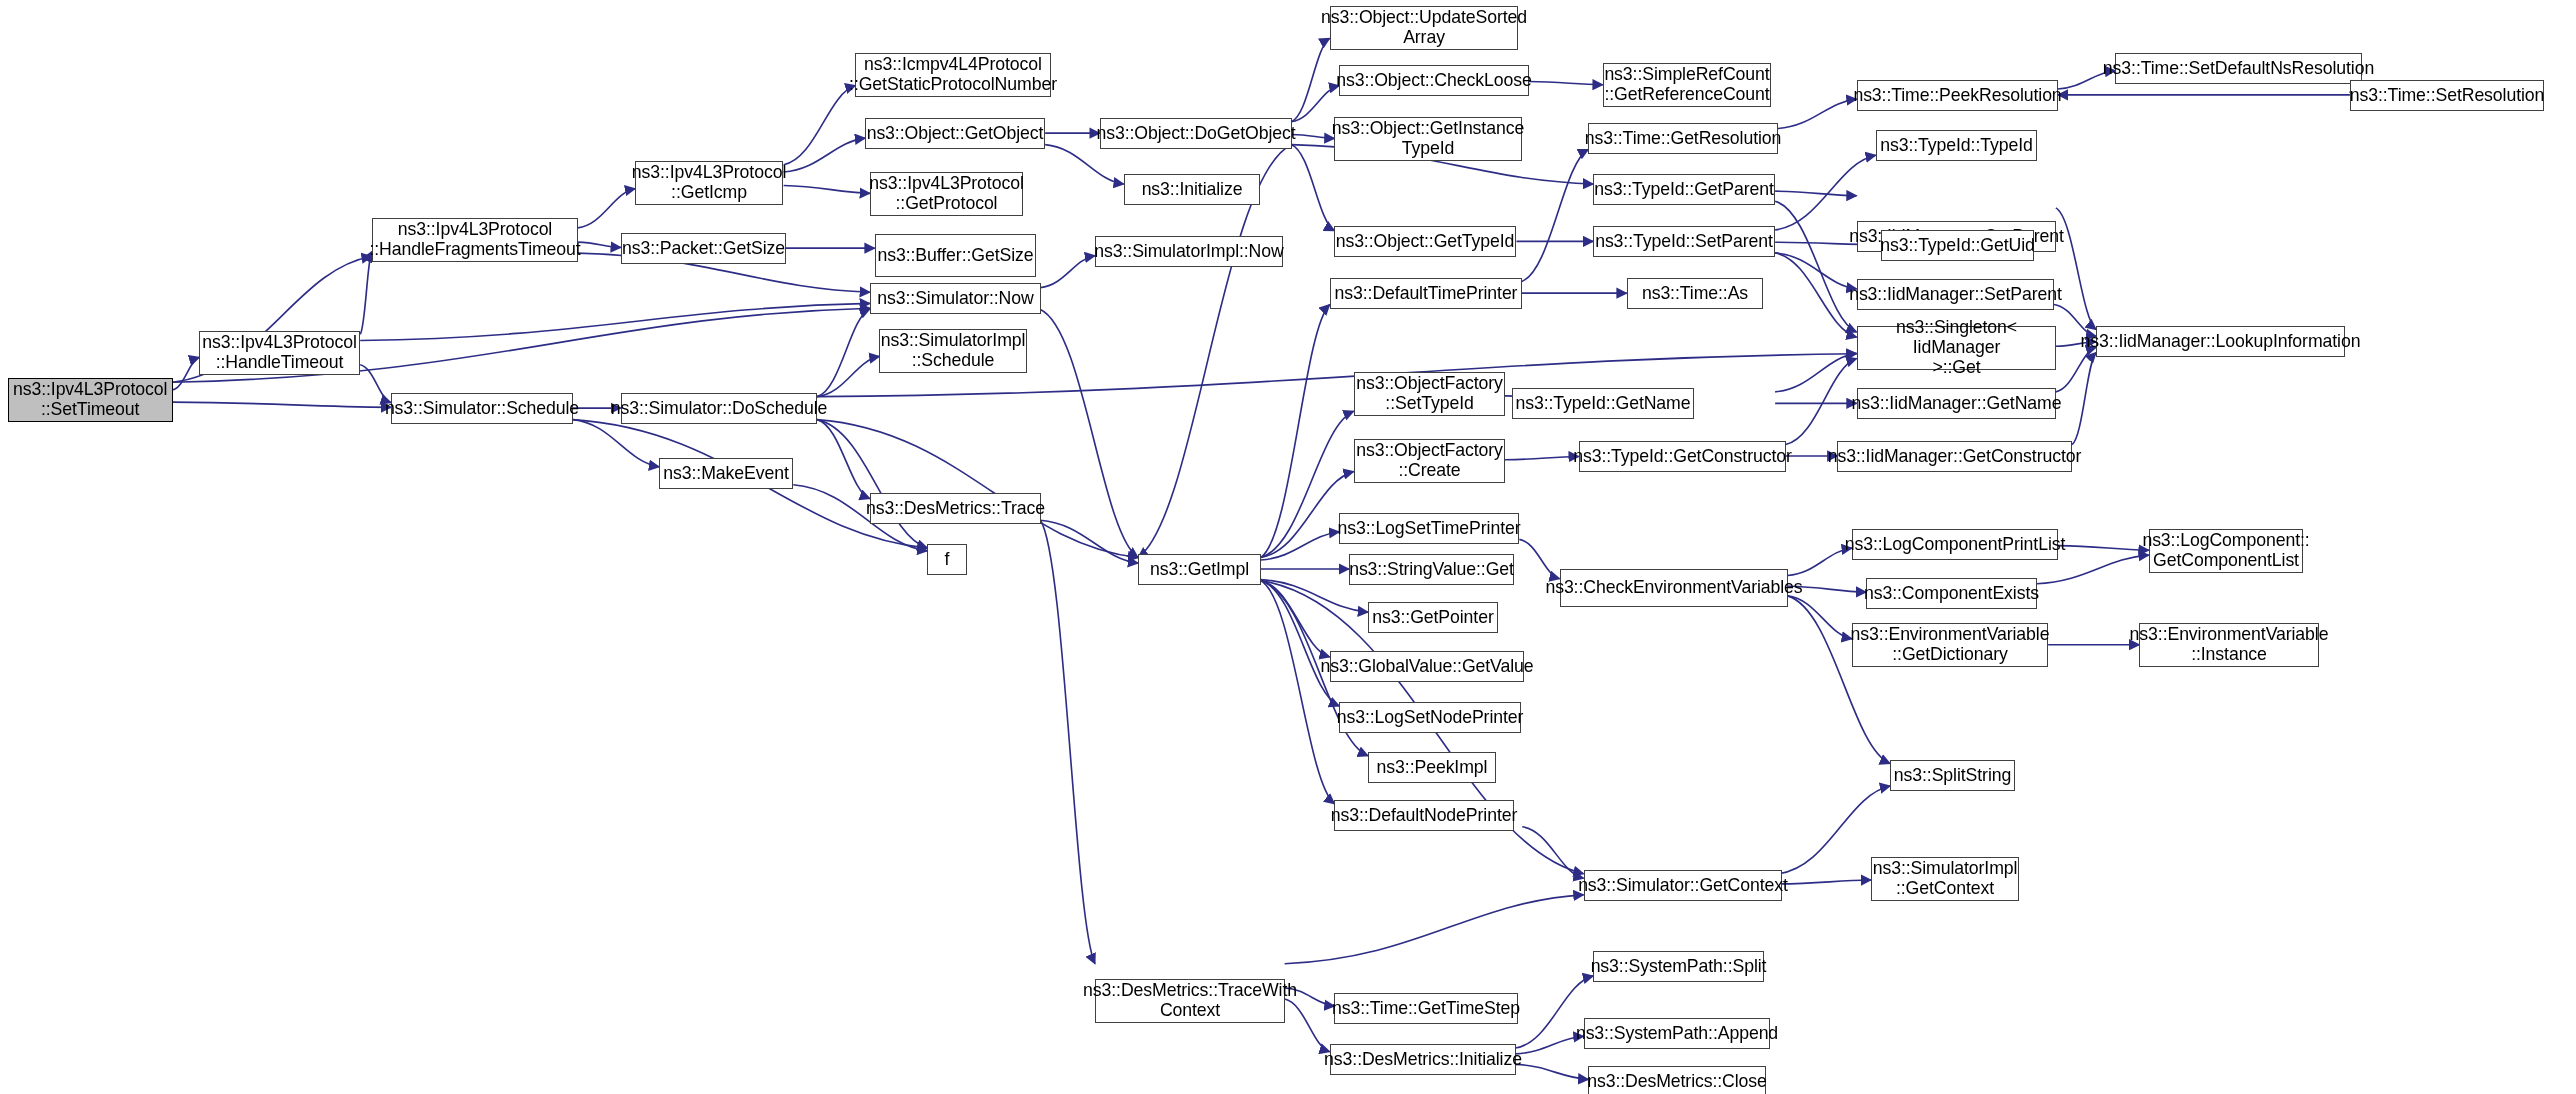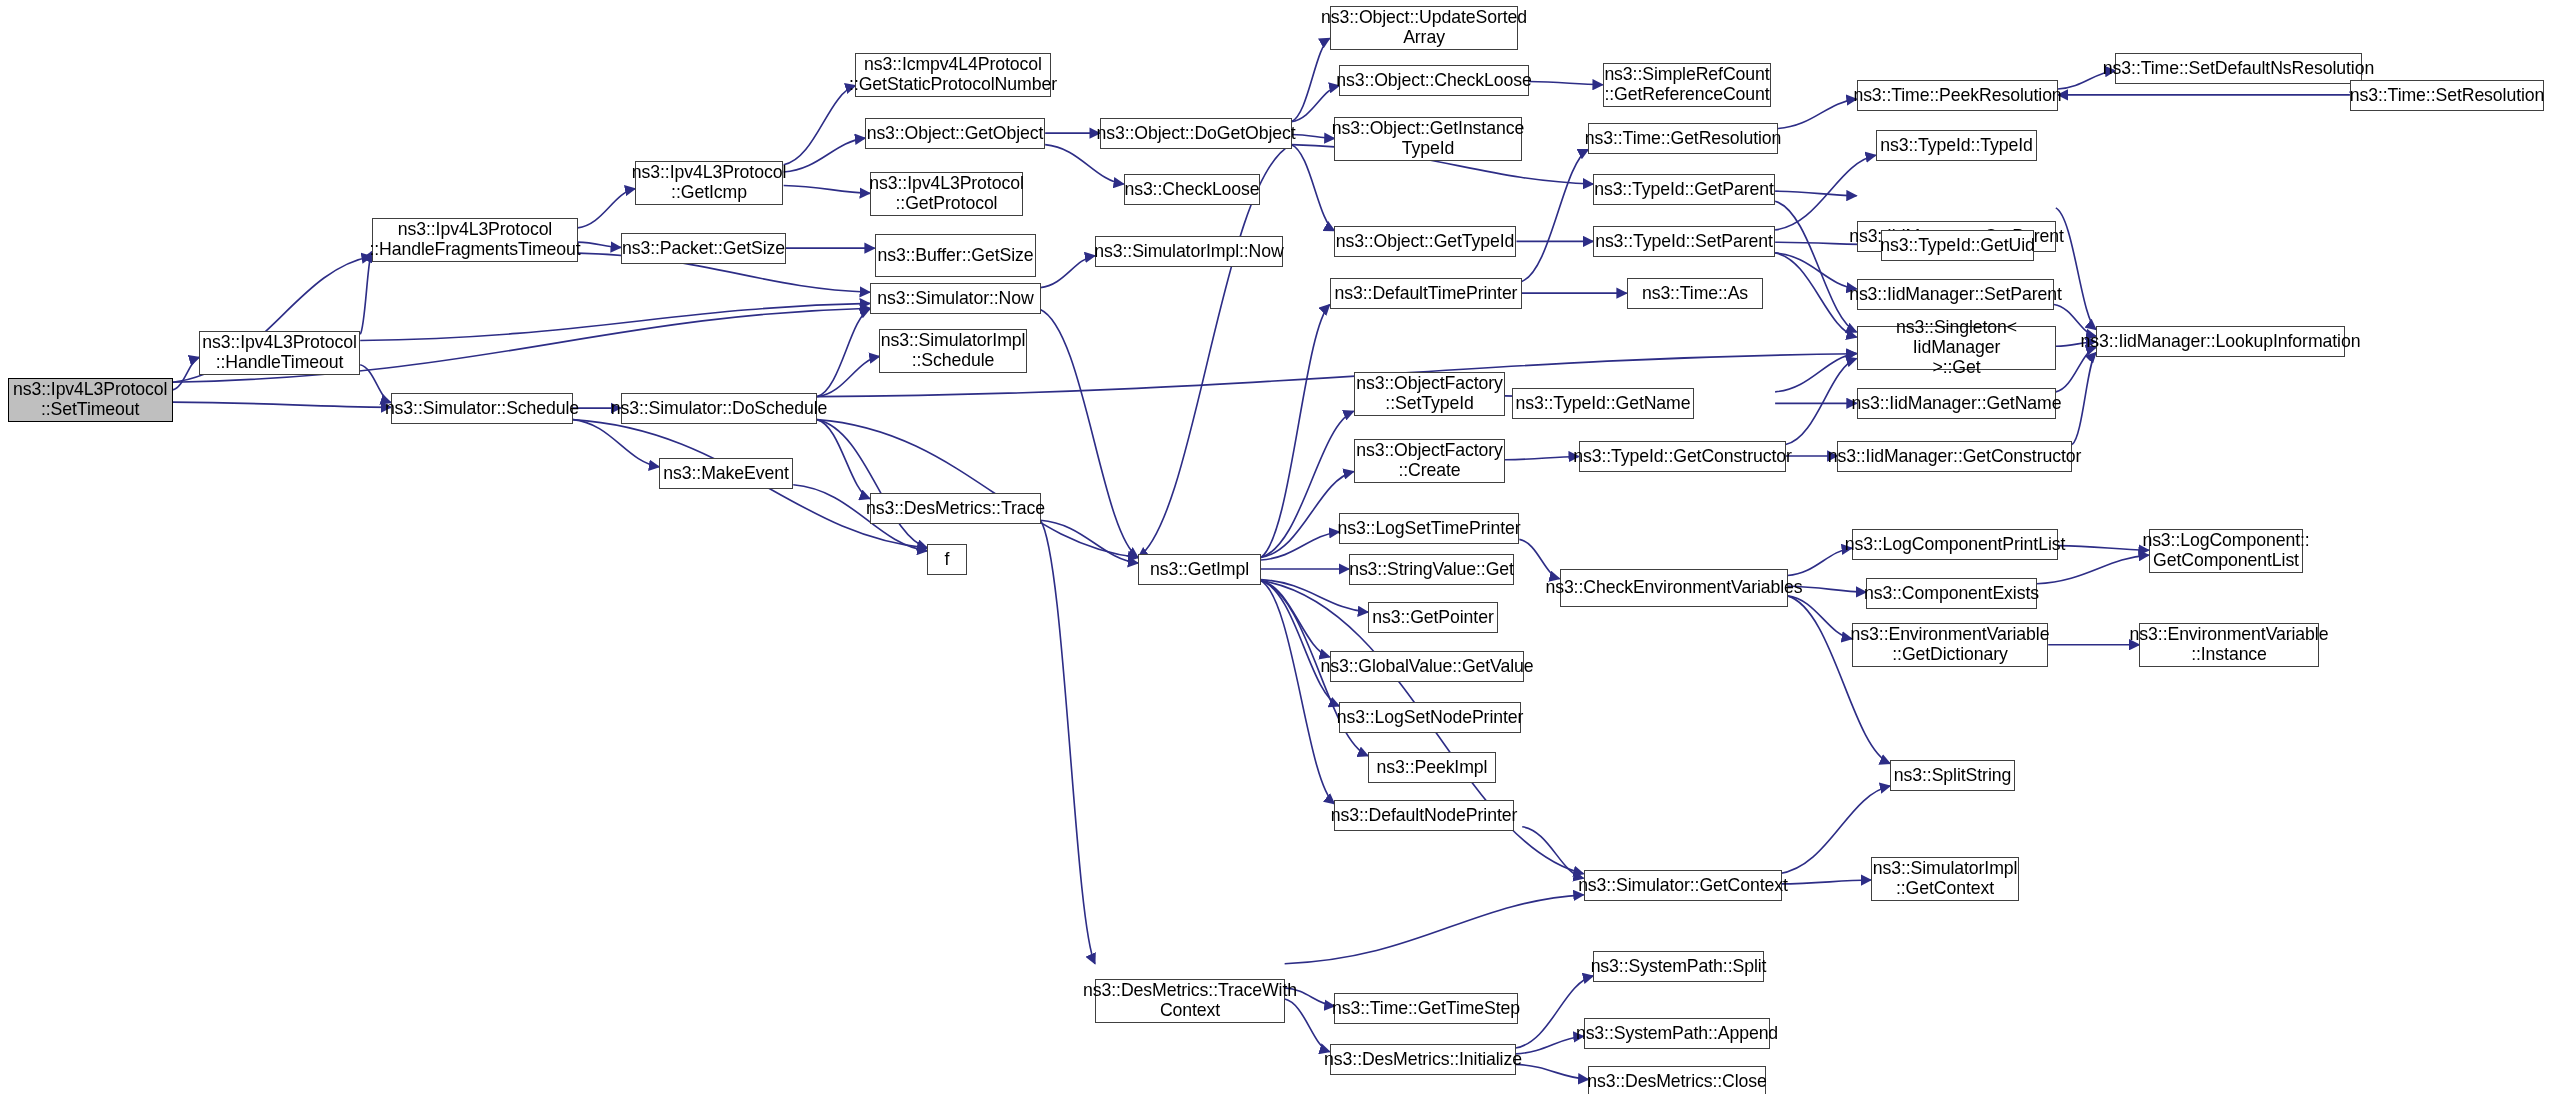--- a/index.html
+++ b/index.html
@@ -171,21 +171,21 @@
 ::GetProtocol</div>
       <div class="node" style="left: 875px; top: 234px; width: 161px; height: 43px;">ns3::Buffer::GetSize</div>
       <div class="node" style="left: 870px; top: 283px; width: 171px; height: 31px;">ns3::Simulator::Now</div>
       <div class="node" style="left: 879px; top: 329px; width: 148px; height: 44px;">ns3::SimulatorImpl
 ::Schedule</div>
       <div class="node" style="left: 621px; top: 393px; width: 196px; height: 31px;">ns3::Simulator::DoSchedule</div>
       <div class="node" style="left: 659px; top: 458px; width: 134px; height: 31px;">ns3::MakeEvent</div>
       <div class="node" style="left: 870px; top: 493px; width: 171px; height: 31px;">ns3::DesMetrics::Trace</div>
       <div class="node" style="left: 927px; top: 544px; width: 40px; height: 31px;">f</div>
       <div class="node" style="left: 1100px; top: 118px; width: 192px; height: 31px;">ns3::Object::DoGetObject</div>
-      <div class="node" style="left: 1124px; top: 174px; width: 136px; height: 31px;">ns3::CheckLoose</div>
+      <div class="node" style="left: 1124px; top: 174px; width: 136px; height: 31px;">ns3::Initialize</div>
       <div class="node" style="left: 1095px; top: 236px; width: 188px; height: 31px;">ns3::SimulatorImpl::Now</div>
       <div class="node" style="left: 1138px; top: 554px; width: 123px; height: 31px;">ns3::GetImpl</div>
       <div class="node" style="left: 1095px; top: 979px; width: 190px; height: 44px;">ns3::DesMetrics::TraceWith
 Context</div>
       <div class="node" style="left: 1330px; top: 5.7px; width: 188px; height: 44px;">ns3::Object::UpdateSorted
 Array</div>
       <div class="node" style="left: 1339px; top: 65px; width: 190px; height: 31px;">ns3::Object::CheckLoose</div>
       <div class="node" style="left: 1334px; top: 117px; width: 188px; height: 44px;">ns3::Object::GetInstance
 TypeId</div>
       <div class="node" style="left: 1334px; top: 226px; width: 182px; height: 31px;">ns3::Object::GetTypeId</div>

